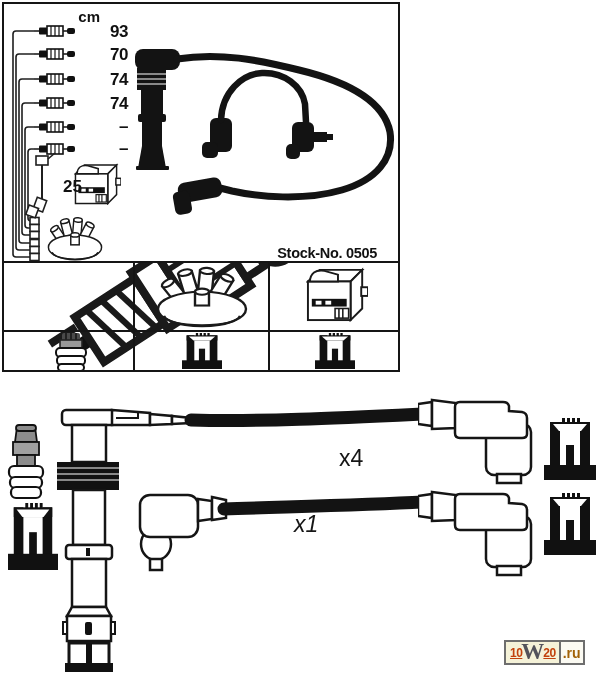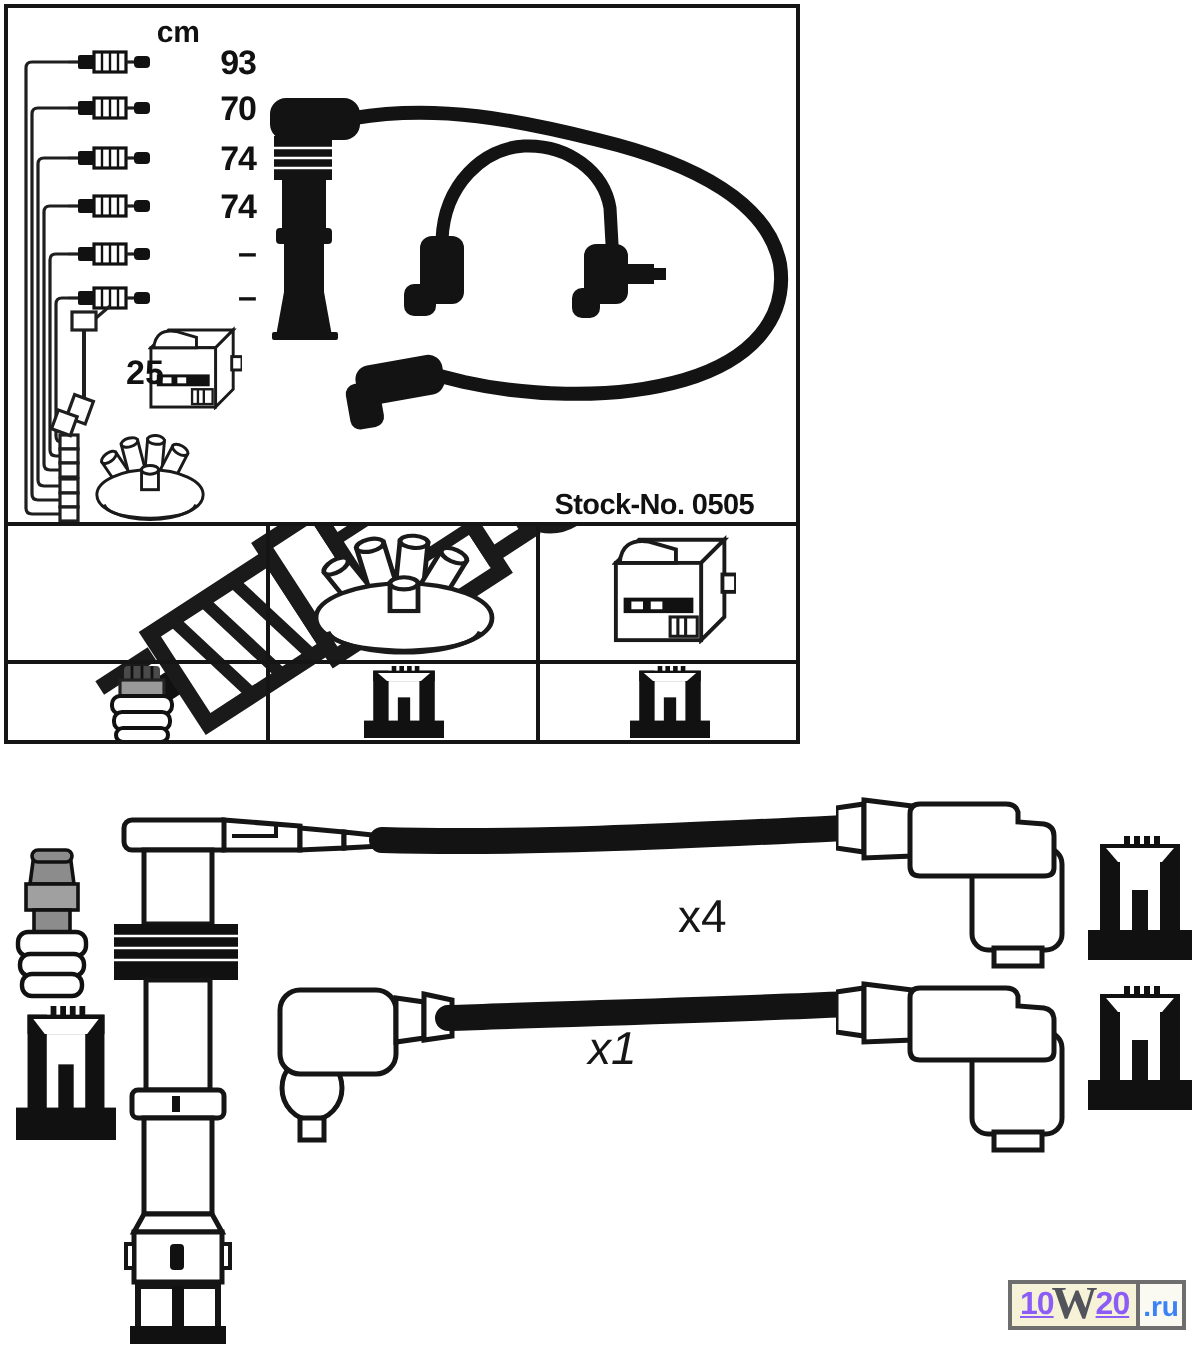--- a/index.html
+++ b/index.html
@@ -32,24 +32,24 @@
   .bottom-svg{position:absolute;left:0;top:378px;}
   .qty-lbl{position:absolute;font-size:23px;font-weight:normal;color:#161616;line-height:1;}
   .qty-long{left:292px;top:447px;margin-left:47px;}
   .qty-short{left:294px;top:513px;font-style:italic;}
   
   .watermark{
     position:absolute;left:504px;top:640px;height:25px;display:flex;align-items:stretch;
     border:2px solid #6e6e6e;box-sizing:border-box;background:#f5f2d8;
   }
   .wm-main{display:flex;align-items:center;padding:0 3px 0 4px;background:#f5f2d8;}
-  .wm-num{font-size:16px;font-weight:bold;color:#8b5cf6;letter-spacing:-0.5px;text-decoration:underline;}
+  .wm-num{font-size:12px;font-weight:bold;color:#c2410c;letter-spacing:-0.5px;text-decoration:underline;}
   .wm-w{font-family:"Liberation Serif",serif;font-size:23px;font-weight:bold;color:#53535b;line-height:0.9;margin:0 -1px;}
   .wm-tld{display:flex;align-items:center;padding:0 2px;background:#fbfaf2;border-left:2px solid #6e6e6e;
-          font-size:14px;font-weight:bold;color:#3b82f6;}
+          font-size:14px;font-weight:bold;color:#a16207;}
 </style>
 </head>
 <body>
 
 <div class="canvas">
 
   <svg width="0" height="0" style="position:absolute" aria-hidden="true">
     <defs>
       <symbol id="sym-term" viewBox="0 0 52 62" preserveAspectRatio="none">
         <rect x="18" y="0" width="3" height="6" fill="#111"></rect>

